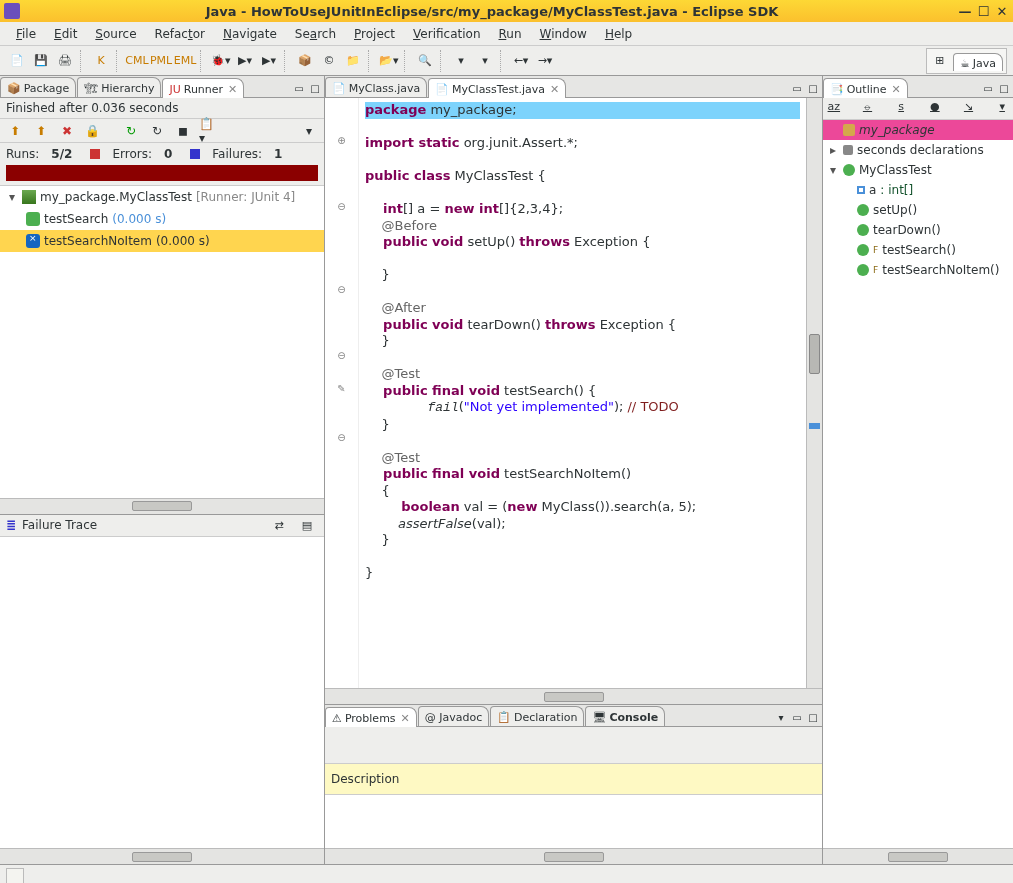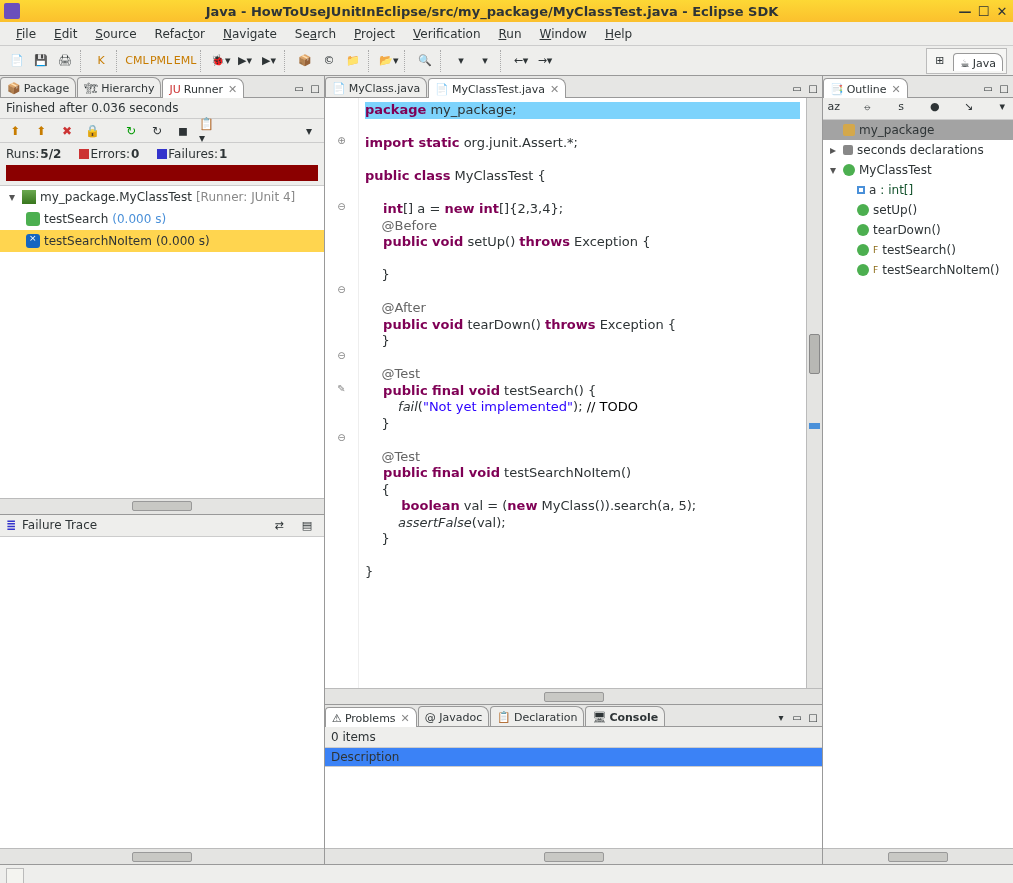--- a/index.html
+++ b/index.html
@@ -23,21 +23,21 @@
 .tabs { height:22px; display:flex; align-items:flex-end; background:#e6e6e4; border-bottom:1px solid #999; position:relative;}
 .tab { height:20px; padding:2px 6px 0 6px; display:flex; align-items:center; gap:3px; border:1px solid #999; border-bottom:none; border-radius:4px 8px 0 0; background:#eeeeec; font-size:11px; margin-right:1px; cursor:default; white-space:nowrap;}
 .tab.active { background:#fff; font-weight:normal; position:relative; top:1px;}
 .tab .x { font-size:11px; color:#888; margin-left:2px;}
 .viewicons { margin-left:auto; display:flex; gap:2px; padding-right:2px;}
 .viewicons span{ width:14px; height:14px; font-size:10px; text-align:center;}
 .junit-status { padding:3px 6px; border-bottom:1px solid #ccc; font-size:12px;}
 .junit-tb { height:24px; display:flex; align-items:center; gap:4px; padding:0 4px; border-bottom:1px solid #ccc;}
 .junit-tb .tbtn{font-size:12px;}
 .junit-counts { padding:4px 6px; display:flex; gap:18px; font-size:12px;}
-.junit-counts .lbl{display:flex; gap:1px; align-items:center;}
+.junit-counts .lbl{display:flex; gap:12px; align-items:center;}
 .error-ico{width:10px;height:10px;background:#c33;display:inline-block;}
 .fail-ico{width:10px;height:10px;background:#33c;display:inline-block;}
 .redbar { height:16px; background:#8b0000; margin:0 6px 4px 6px;}
 .tree { flex:1; overflow:auto; background:#fff; font-size:12px; border-top:1px solid #ccc;}
 .tree-row { display:flex; align-items:center; height:22px; padding-left:6px; gap:4px;}
 .tree-row.sel { background:#ffd54f;}
 .tw { width:12px; text-align:center; color:#555;}
 .ticon{width:14px;height:14px;display:inline-block;}
 .ticon.suite{background:linear-gradient(#6aa84f,#38761d);}
 .ticon.pass{background:#4caf50;border-radius:3px;}
@@ -51,40 +51,40 @@
 .hscroll .thumb{width:60px;height:10px;background:#c8c8c4;border:1px solid #999;border-radius:2px;}
 .editor-tabs{height:22px;background:#e6e6e4;border-bottom:1px solid #999;display:flex;align-items:flex-end;}
 .editor-body{display:flex;flex:1;background:#fff;min-height:0;}
 .gutter{width:34px;background:#fff;border-right:1px solid #eee;font-size:10px;color:#888;padding-top:4px;}
 .gutter .g{height:16.5px;text-align:center;}
 .code{flex:1;font-family:"DejaVu Sans Mono",monospace;font-size:13px;line-height:16.5px;padding:4px 6px;white-space:pre;overflow:auto;}
 .hl{background:#7dd3fc;display:inline-block;width:100%;}
 .kw{color:#7f0055;font-weight:bold;}
 .ann{color:#646464;}
 .str{color:#2a00ff;}
-.com{color:#000000;}
+.com{color:#7f1d1d;}
 .vscroll{width:16px;background:#e4e4e2;border-left:1px solid #bbb;position:relative;}
 .vscroll .vthumb{position:absolute;left:2px;right:2px;top:40%;height:40px;background:#b8b8b4;border:1px solid #888;border-radius:2px;}
 .vscroll .ov{position:absolute;left:2px;right:2px;height:6px;background:#4a90d9;top:55%;}
-.outline-tb{height:22px;display:flex;gap:20px;padding:2px 4px;border-bottom:1px solid #ccc; justify-content:center;}
+.outline-tb{height:22px;display:flex;gap:20px;padding:2px 4px;border-bottom:1px solid #ccc; justify-content:center;text-decoration:underline;}
 .outline-tb span{width:16px;text-align:center;font-size:11px;}
 .outline-tree{flex:1;background:#fff;font-size:12px;}
 .orow{display:flex;align-items:center;height:20px;padding-left:4px;gap:4px;white-space:nowrap;}
-.orow.sel{background:#a3a3a3;}
+.orow.sel{background:#ec4899;font-style:italic;}
 .oico{width:12px;height:12px;display:inline-block;border-radius:6px;}
 .oico.pkg{background:#d4a84b;border-radius:2px;}
 .oico.cls{background:#4caf50;}
 .oico.fld{background:transparent;border:2px solid #4a90d9;border-radius:0;width:8px;height:8px;}
 .oico.mth{background:#4caf50;}
 .oico.imp{background:#888;border-radius:2px;width:10px;height:10px;}
 .sup{font-size:9px;color:#8b6914;vertical-align:super;}
 .bottom{height:160px;border-top:1px solid #999;display:flex;flex-direction:column;}
 .btabs{height:22px;background:#e6e6e4;display:flex;align-items:flex-end;border-bottom:1px solid #999;}
 .bstatus{padding:3px 6px;}
-.bhdr{padding:2px 6px;border-top:1px solid #ccc;border-bottom:1px solid #ccc;background:#3b82f6;}
+.bhdr{padding:8px 6px;border-top:1px solid #ccc;border-bottom:1px solid #ccc;background:#fef9c3;margin-top:36px;}
 .bbody{flex:1;background:#fff;}
 .statusbar{height:24px;border-top:1px solid #999;display:flex;align-items:center;padding:0 6px;}
 .statusbar .sbtn{width:18px;height:18px;border:1px solid #bbb;background:#f4f4f0;}
 .orange{color:#c77c00;}
 </style>
 </head>
 <body>
 
 <div class="titlebar">
   <span class="icon"></span>
@@ -274,21 +274,21 @@
 <span class="kw">    public</span><span class="kw"> void</span><span> setUp() </span><span class="kw">throws</span><span> Exception {</span>
 
 <span>    }</span>
 
 <span class="ann">    @After</span>
 <span class="kw">    public</span><span class="kw"> void</span><span> tearDown() </span><span class="kw">throws</span><span> Exception {</span>
 <span>    }</span>
 
 <span class="ann">    @Test</span>
 <span class="kw">    public</span><span class="kw"> final</span><span class="kw"> void</span><span> testSearch() {</span>
-<span style="font-style:italic;">        fail</span><span>(</span><span class="str">"Not yet implemented"</span><span>); </span><span class="com">// TODO</span>
+<span style="font-style:italic;font-family:Liberation Mono, monospace;">        fail</span><span>(</span><span class="str">"Not yet implemented"</span><span>); </span><span class="com">// TODO</span>
 <span>    }</span>
 
 <span class="ann">    @Test</span>
 <span class="kw">    public</span><span class="kw"> final</span><span class="kw"> void</span><span> testSearchNoItem()</span>
 <span>    {</span>
 <span class="kw">        boolean</span><span> val = (</span><span class="kw">new</span><span> MyClass()).search(a, 5);</span>
 <span style="font-style:italic;">        assertFalse</span><span>(val);</span>
 <span>    }</span>
 
 <span>}</span></div>
@@ -308,21 +308,20 @@
             <span>@ Javadoc</span>
           </div>
         <div class="tab">📋 <span>Declaration</span></div>
         <div class="tab">🖥 <b>Console</b></div>
         <div class="viewicons">
             <span>▾</span>
             <span>▭</span>
             <span>□</span>
           </div>
       </div>
-      <div class="bstatus">0 items</div>
       <div class="bhdr">Description</div>
       <div class="bbody"></div>
       <div class="hscroll">
           <div class="thumb"></div>
         </div>
     </div>
   </div>
 
   <div class="col right">
     <div class="tabs">

